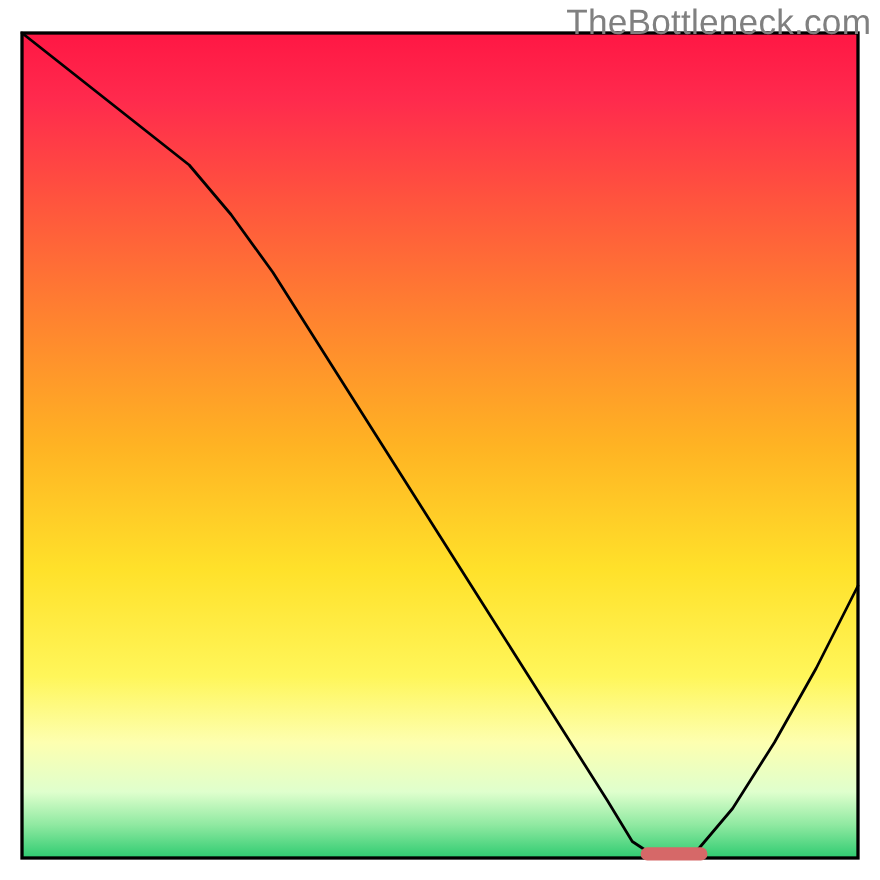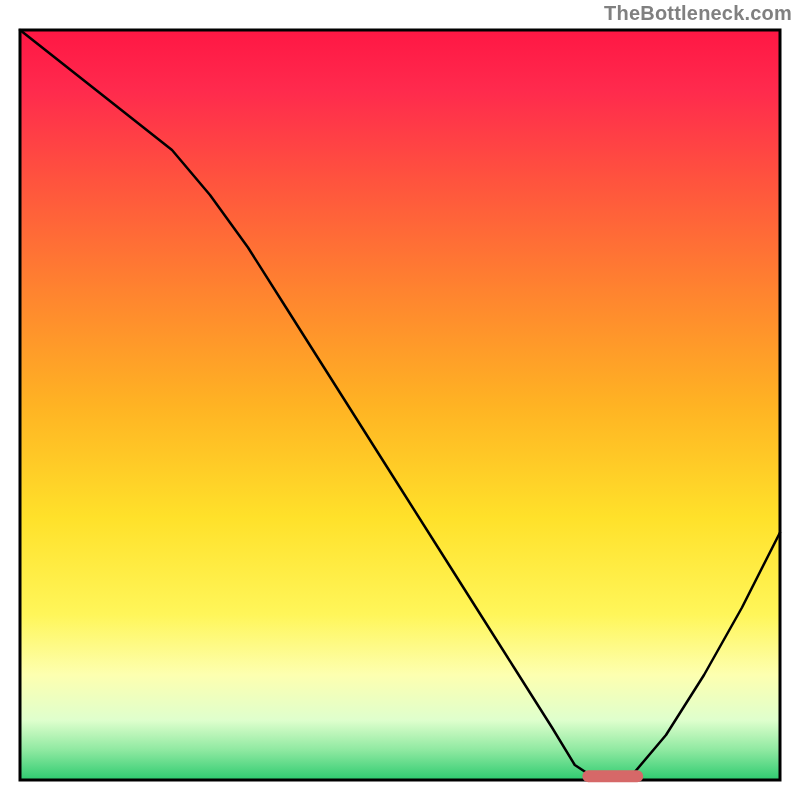--- a/index.html
+++ b/index.html
@@ -12,22 +12,22 @@
   }
   .wrap {
     position: relative;
     width: 800px;
     height: 800px;
   }
   .watermark {
     position: absolute;
     top: 2px;
     right: 8px;
-    font-size: 20px;
-    font-weight: 700;
+    font-size: 32px;
+    font-weight: 400;
     color: #808080;
     letter-spacing: 0.2px;
   }
   svg {
     display: block;
   }
 </style>
 </head>
 <body>
 

